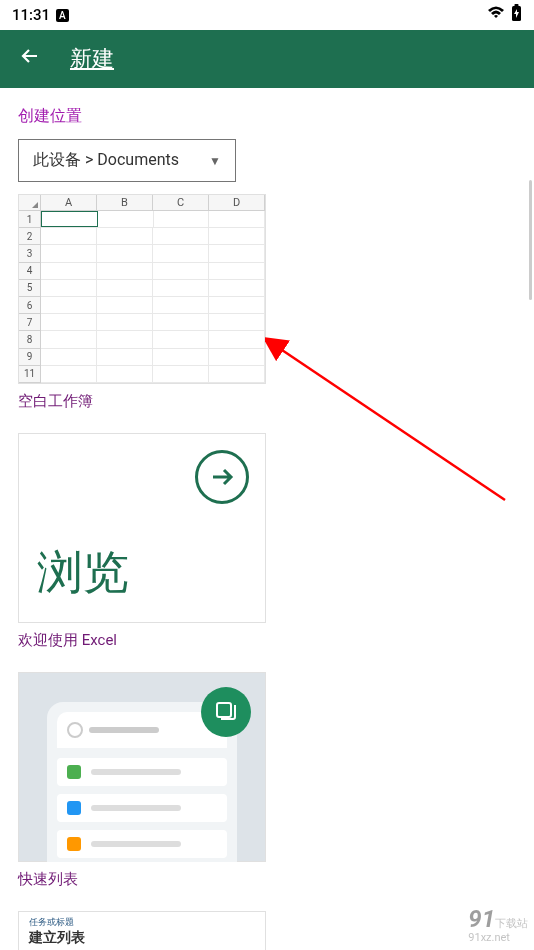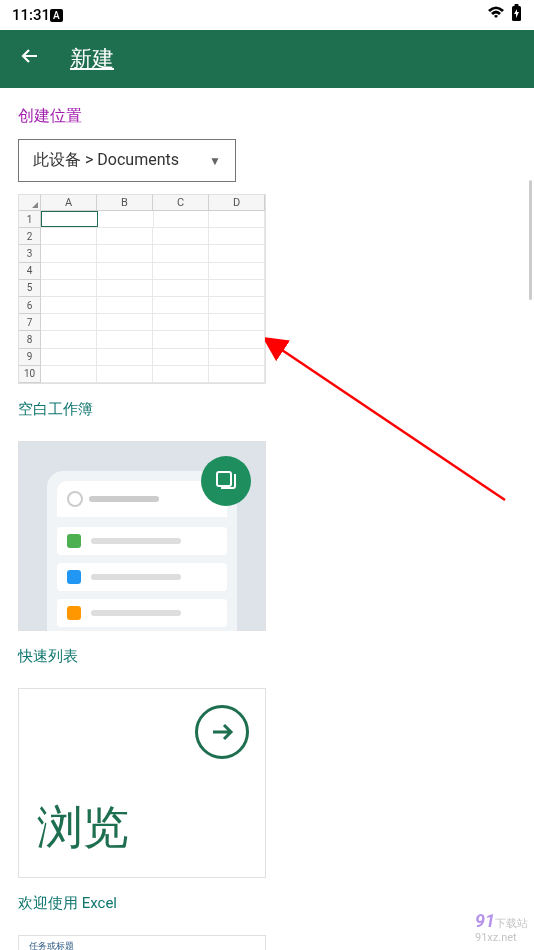--- a/index.html
+++ b/index.html
@@ -15,21 +15,21 @@
       height: 30px;
       background: #ffffff;
       display: flex;
       justify-content: space-between;
       align-items: center;
       padding: 0 12px;
       font-size: 15px;
       font-weight: 500;
       color: #000;
     }
-    .status-left { display: flex; align-items: center; gap: 0; }
+    .status-left { display: flex; align-items: center; gap: 6px; }
     .status-right { display: flex; align-items: center; gap: 6px; }
     .header {
       background: #1e6f50;
       height: 58px;
       display: flex;
       align-items: center;
       padding: 0 18px;
       gap: 28px;
     }
     .back-arrow { color: #fff; font-size: 26px; cursor: pointer; }
@@ -49,21 +49,21 @@
     }
     .dropdown-arrow { color: #666; font-size: 12px; }
     .template-card { margin-bottom: 22px; width: 248px; }
     .template-thumb {
       width: 248px;
       border: 1px solid #e0e0e0;
       background: #fff;
       cursor: pointer;
       position: relative;
     }
-    .template-label { font-size: 15px; color: #0f766e; margin-top: 16px; }
+    .template-label { font-size: 15px; color: #701a75; margin-top: 8px; }
 
     
     .sheet { display: flex; flex-direction: column; height: 190px; }
     .sheet-header-row { display: flex; height: 16px; background: #f6f6f6; border-bottom: 1px solid #d0d0d0; }
     .corner { width: 22px; border-right: 1px solid #d0d0d0; position: relative; }
     .corner::after { content: ""; position: absolute; right: 2px; bottom: 2px; width: 0; height: 0; border-right: 6px solid #888; border-top: 6px solid transparent; }
     .col-h { flex: 1; text-align: center; font-size: 11px; color: #555; border-right: 1px solid #d0d0d0; line-height: 15px; }
     .sheet-body { display: flex; flex: 1; }
     .row-h-col { width: 22px; background: #f6f6f6; display: flex; flex-direction: column; border-right: 1px solid #d0d0d0; }
     .row-h { flex: 1; text-align: center; font-size: 10px; color: #555; border-bottom: 1px solid #d0d0d0; display: flex; align-items: center; justify-content: center; }
@@ -91,21 +91,21 @@
     
     .partial-thumb { height: 40px; background: #fff; border-top: 1px solid #e0e0e0; padding: 4px 10px;}
     .partial-sub { font-size: 9px; color: #2b5982; font-weight: normal; }
     .partial-title { font-size: 14px; color: #333; font-weight: bold; }
 
     
     .arrow-annotation { position: absolute; top: 180px; left: 265px; pointer-events: none; }
 
     
     .watermark { position: absolute; bottom: 6px; right: 6px; opacity: 0.5; }
-    .watermark-num { font-size: 18px; font-weight: bold; font-style: italic; color: #6d28d9; line-height: 0.8; text-align: center; }
+    .watermark-num { font-size: 24px; font-weight: bold; font-style: italic; color: #404040; line-height: 0.8; text-align: center; }
     .watermark-text { font-size: 11px; color: #888; text-align: left; }
 
     .scroll-hint { position: absolute; right: 2px; top: 180px; width: 3px; height: 120px; background: #ccc; border-radius: 2px;}
   </style>
 </head>
 <body>
 
 <div class="status-bar">
   <div class="status-left">
     <span>11:31</span>
@@ -157,21 +157,21 @@
         <div class="row-h-col">
           <div class="row-h">1</div>
           <div class="row-h">2</div>
           <div class="row-h">3</div>
           <div class="row-h">4</div>
           <div class="row-h">5</div>
           <div class="row-h">6</div>
           <div class="row-h">7</div>
           <div class="row-h">8</div>
           <div class="row-h">9</div>
-          <div class="row-h">10</div>
+          <div class="row-h">11</div>
         </div>
         <div class="sheet-cells">
           <div class="sheet-cell-row">
               <div class="sheet-cell selected"></div>
               <div class="sheet-cell"></div>
               <div class="sheet-cell"></div>
               <div class="sheet-cell"></div>
             </div>
           <div class="sheet-cell-row">
               <div class="sheet-cell"></div>
@@ -224,20 +224,34 @@
           <div class="sheet-cell-row">
               <div class="sheet-cell"></div>
               <div class="sheet-cell"></div>
               <div class="sheet-cell"></div>
               <div class="sheet-cell"></div>
             </div>
         </div>
       </div>
     </div>
     <div class="template-label">空白工作簿</div>
+  </div>
+
+  
+  <div class="template-card">
+    <div class="template-thumb welcome-thumb">
+      <div class="arrow-circle">
+        <svg width="30" height="30" viewBox="0 0 30 30" fill="none" stroke="#1e6f50" stroke-width="3">
+            <path d="M6 15 H24 M17 8 l7 7 -7 7"></path>
+          </svg>
+      </div>
+      <div></div>
+      <div class="browse-text">浏览</div>
+    </div>
+    <div class="template-label">欢迎使用 Excel</div>
   </div>
 
   
   <div class="template-card">
     <div class="template-thumb quick-list-thumb">
       <div class="phone-mock">
         <div class="phone-top">
             <div class="phone-dot"></div>
             <div class="phone-line"></div>
           </div>
@@ -258,34 +272,20 @@
         <svg width="26" height="26" viewBox="0 0 26 26" fill="none" stroke="#fff" stroke-width="2">
             <rect x="4" y="4" width="14" height="14" rx="2"></rect>
             <path d="M8 20 h12 a2 2 0 0 0 2-2 V6"></path>
           </svg>
       </div>
     </div>
     <div class="template-label">快速列表</div>
   </div>
 
   
-  <div class="template-card">
-    <div class="template-thumb welcome-thumb">
-      <div class="arrow-circle">
-        <svg width="30" height="30" viewBox="0 0 30 30" fill="none" stroke="#1e6f50" stroke-width="3">
-            <path d="M6 15 H24 M17 8 l7 7 -7 7"></path>
-          </svg>
-      </div>
-      <div></div>
-      <div class="browse-text">浏览</div>
-    </div>
-    <div class="template-label">欢迎使用 Excel</div>
-  </div>
-
-  
   <div class="template-card" style="margin-bottom:0;">
     <div class="template-thumb partial-thumb">
       <div class="partial-sub">任务或标题</div>
       <div class="partial-title">建立列表</div>
     </div>
   </div>
 </div>
 
 <div class="scroll-hint"></div>
 

